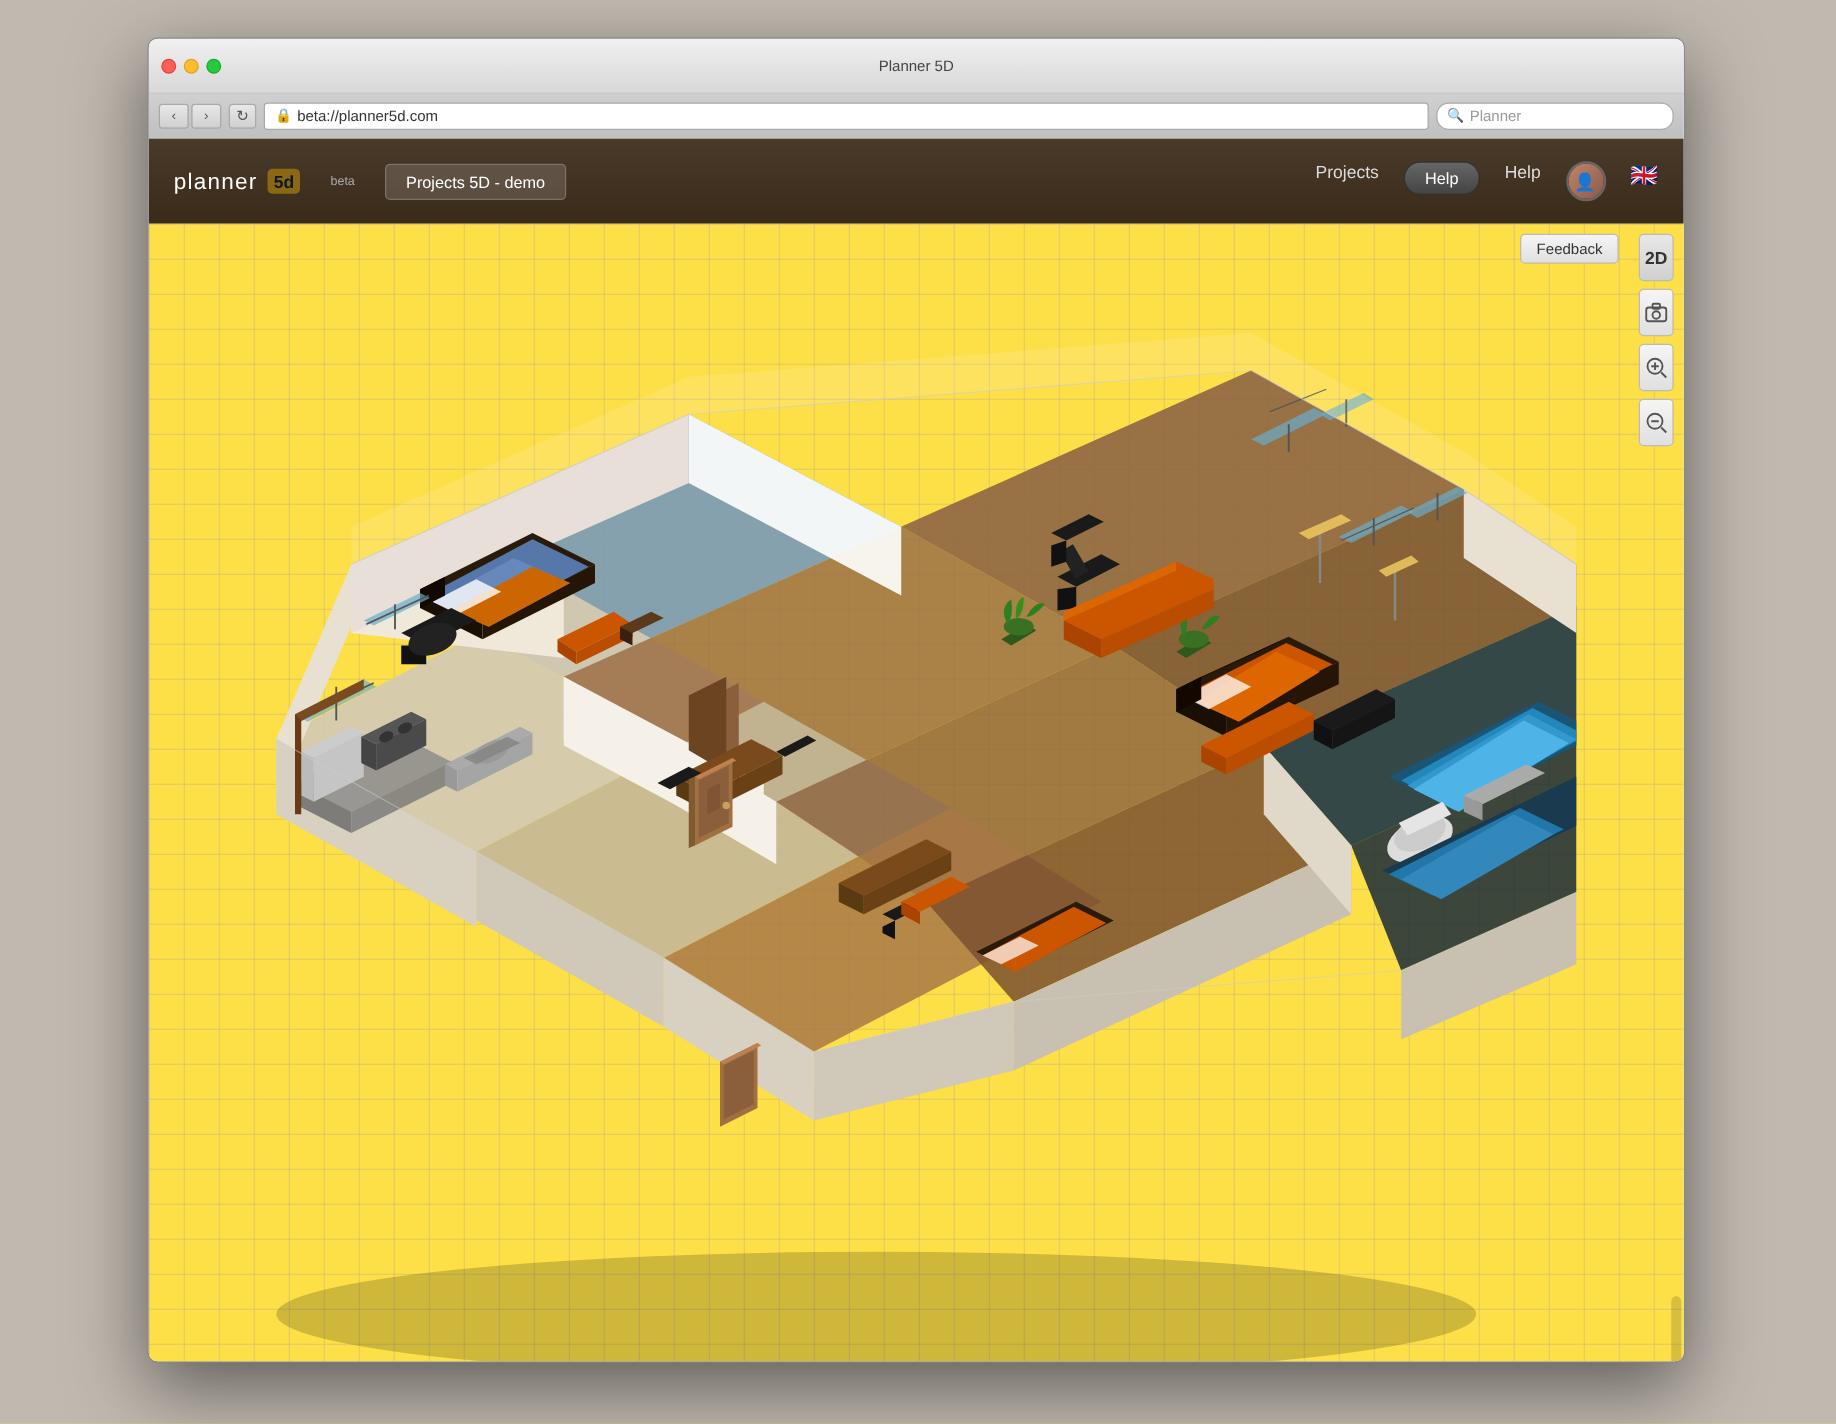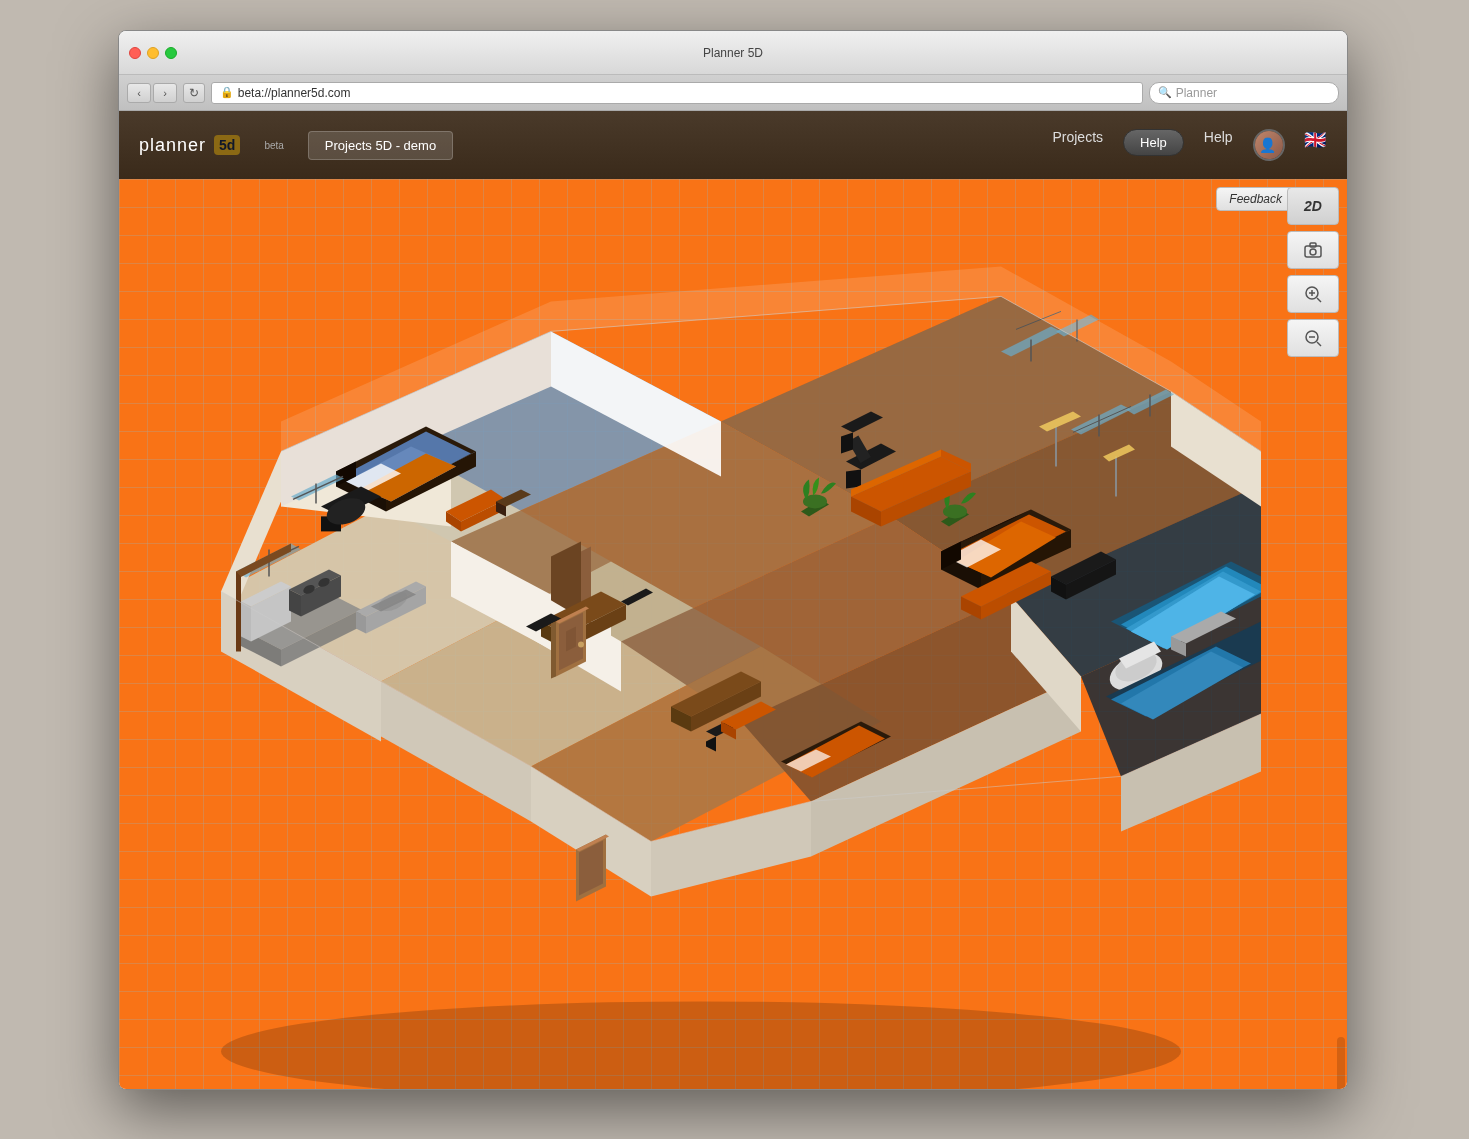--- a/index.html
+++ b/index.html
@@ -227,23 +227,22 @@
     }
 
     .flag-icon {
       font-size: 18px;
     }
 
     
     .canvas-area {
       position: relative;
       height: calc(1060px - 28px - 36px - 56px);
-      background: #f97316;
+      background: #fde047;
       overflow: hidden;
-      font-style: italic;
     }
 
     
     .canvas-area::before {
       content: '';
       position: absolute;
       inset: 0;
       background-image:
         linear-gradient(rgba(180,160,140,0.4) 1px, transparent 1px),
         linear-gradient(90deg, rgba(180,160,140,0.4) 1px, transparent 1px);
@@ -270,21 +269,21 @@
       position: absolute;
       top: 8px;
       right: 8px;
       display: flex;
       flex-direction: column;
       gap: 6px;
       z-index: 10;
     }
 
     .tool-btn {
-      width: 52px;
+      width: 28px;
       height: 38px;
       background: linear-gradient(to bottom, #f5f5f5, #e0e0e0);
       border: 1px solid #bbb;
       border-radius: 4px;
       display: flex;
       align-items: center;
       justify-content: center;
       cursor: pointer;
       font-size: 14px;
       color: #333;

